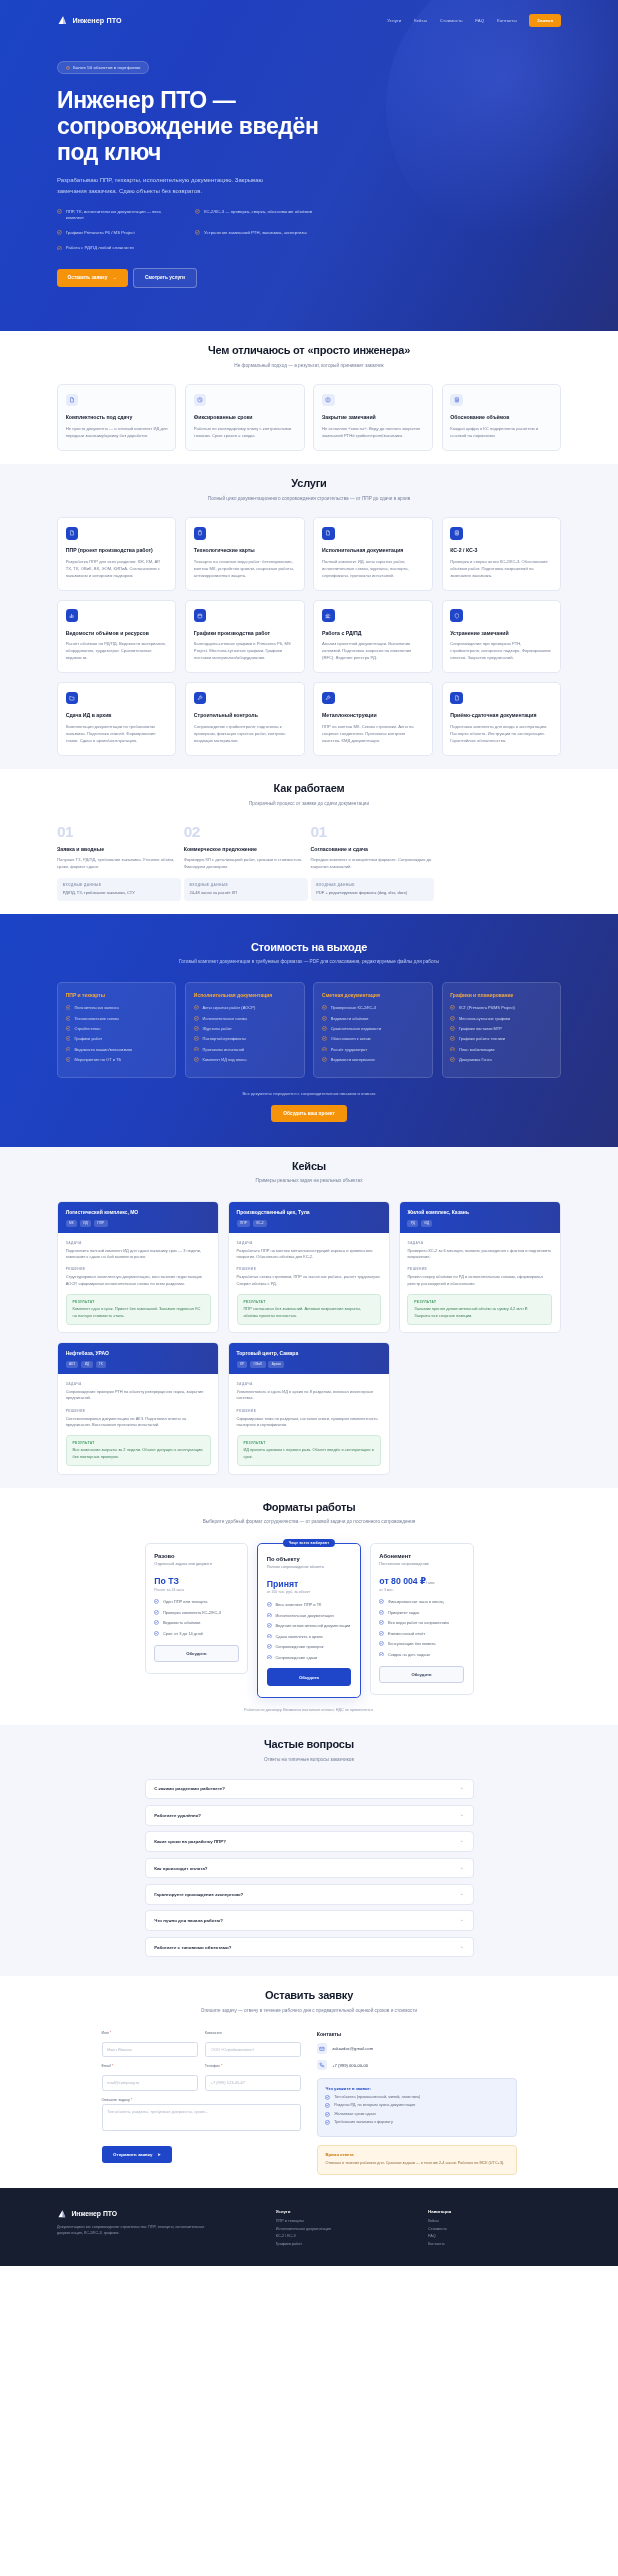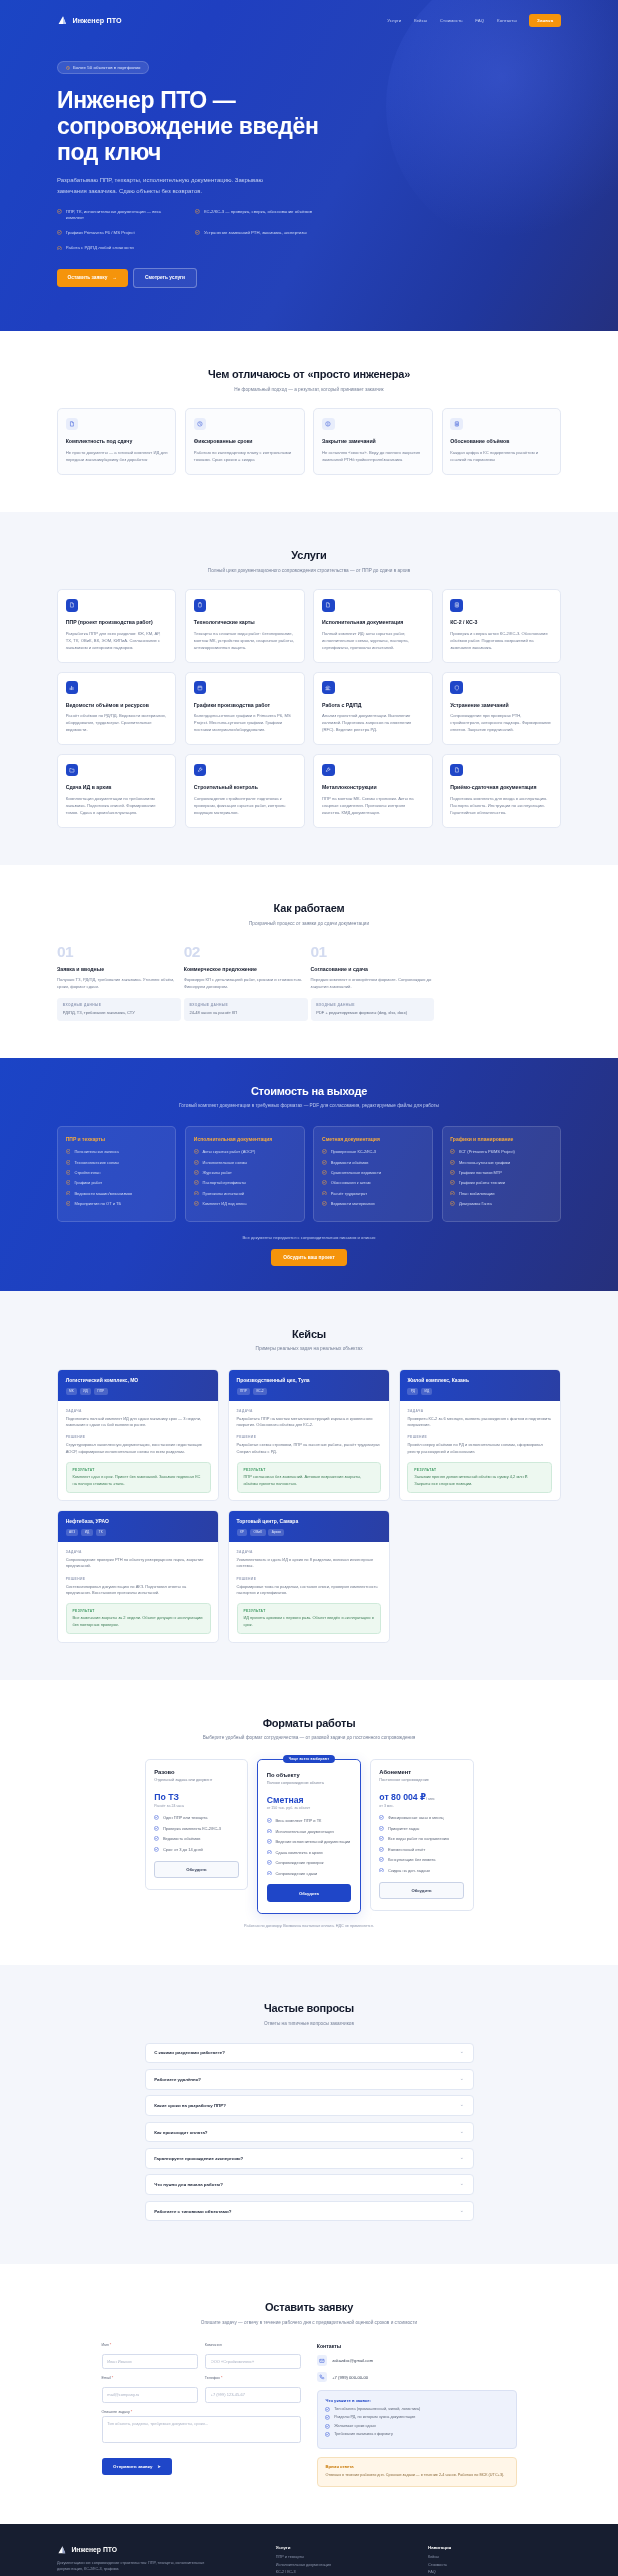--- a/index.html
+++ b/index.html
@@ -53,21 +53,21 @@
   .cta-main{
     background:#f5940b;color:#fff;border:none;border-radius:3.4px;padding:6.3px 10.6px;
     font-size:4.8px;font-weight:700;cursor:pointer;display:inline-flex;align-items:center;gap:4.8px;font-family:inherit;
   }
   .cta-ghost{
     background:rgba(255,255,255,.06);color:#fff;border:0.5px solid rgba(255,255,255,.30);
     border-radius:3.4px;padding:6.3px 10.6px;font-size:4.8px;font-weight:700;cursor:pointer;font-family:inherit;
   }
 
   
-  section{padding:37px 0}
+  section{padding:13px 0}
   .sec-title{text-align:center;font-size:11px;font-weight:700;color:#131a2c;letter-spacing:-0.2px}
   .sec-sub{text-align:center;font-size:4.7px;color:#737e96;margin-top:5.8px;line-height:1.7}
   .bg-grey{background:#f4f6fb}
   .bg-white{background:#fff}
 
   
   .grid4{display:grid;grid-template-columns:repeat(4,1fr);gap:8.7px;margin-top:14.5px}
   .card{
     background:#fff;border:0.5px solid #e3e8f3;border-radius:4.8px;padding:8.7px 7.7px 10.6px;
   }
@@ -887,21 +887,21 @@
                 </span>
                 <span>Срок: от 3 до 14 дней</span>
               </li>
             </ul>
             <button class="btn">Обсудить</button>
           </div>
           <div class="price featured">
             <div class="ribbon">Чаще всего выбирают</div>
             <h3>По объекту</h3>
             <div class="desc">Полное сопровождение объекта</div>
-            <div class="amount"><span>Сметная</span></div>
+            <div class="amount"><span>Принят</span></div>
             <div class="per">от 150 тыс. руб. за объект</div>
             <ul>
               <li>
                 <span>
                   <svg width="4.8" height="4.8" viewBox="0 0 10 10">
                     <circle cx="5" cy="5" r="4.2" fill="none" stroke="#2e52d8" stroke-width="1"></circle>
                     <path d="M3.1 5.1 4.3 6.3 7 3.5" stroke="#2e52d8" stroke-width="1" fill="none" stroke-linecap="round" stroke-linejoin="round"></path>
                   </svg>
                 </span>
                 <span>Весь комплект ППР и ТК</span>

